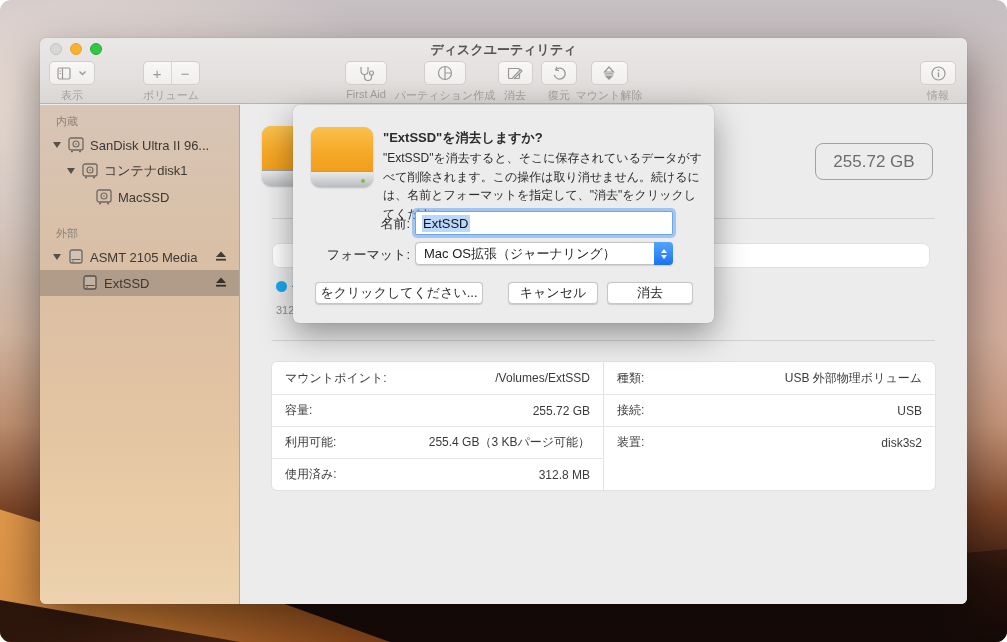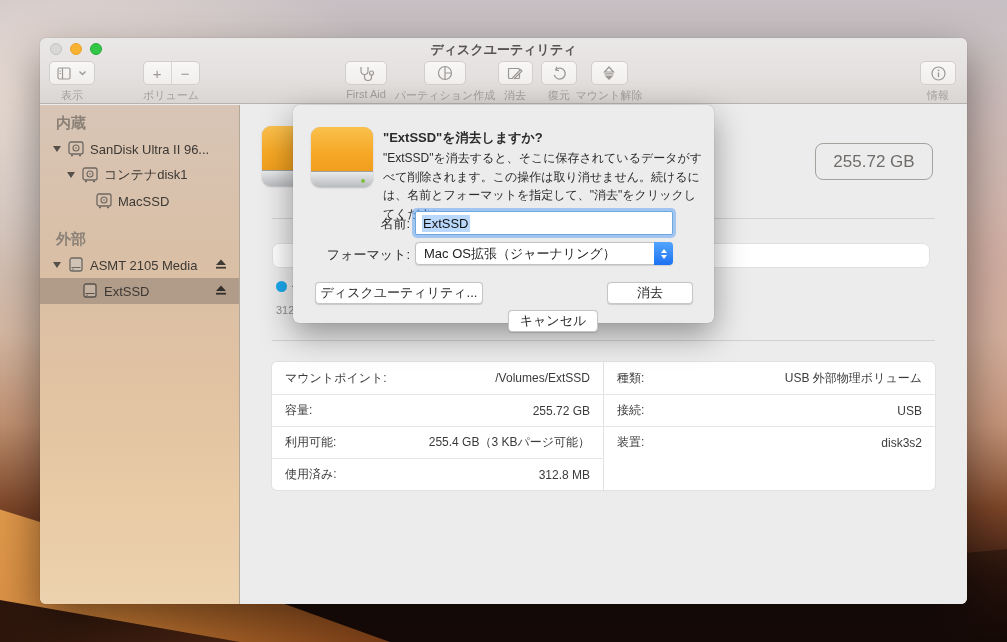--- a/index.html
+++ b/index.html
@@ -6,20 +6,21 @@
   html,body { width:1007px; height:642px; overflow:hidden; }
   body { font-family:"Liberation Sans","DejaVu Sans",sans-serif; }
 
   
   .desktop {
     position:relative; width:1007px; height:642px; overflow:hidden;
     background:
       radial-gradient(ellipse 520px 300px at 6% 15%, rgba(240,226,216,.85), rgba(240,226,216,0) 62%),
       radial-gradient(ellipse 620px 360px at 101% 42%, rgba(212,162,150,.55), rgba(212,162,150,0) 66%),
       linear-gradient(180deg,#c6bfc3 0%,#cfc2bc 32%,#d4b7a2 52%,#c09071 66%,#7c4528 79%,#331810 90%,#1a0c08 100%);
+    border-radius: 11px;
   }
   .dune-dark {
     position:absolute; left:0; bottom:0; width:100%; height:150px;
     background:linear-gradient(180deg,#46231466,#160a07);
     clip-path:polygon(0 42%, 28% 58%, 52% 28%, 78% 52%, 100% 38%, 100% 100%, 0 100%);
   }
   .dune-orange {
     position:absolute; left:0; bottom:0; width:390px; height:170px;
     background:linear-gradient(115deg,#e39c4e 0%,#c77a33 42%,#7e3f17 100%);
     clip-path:polygon(0 22%, 42% 52%, 100% 100%, 0 100%);
@@ -66,21 +67,21 @@
   .seg .cell { width:28px; height:22px; display:flex; align-items:center; justify-content:center; font-size:15px; color:#9b9794; }
   .seg .cell + .cell { border-left:1px solid #d8d4d2; }
 
   
   .sidebar {
     position:absolute; left:0; top:67px; width:200px; bottom:0;
     background:linear-gradient(180deg,#d8c5b6 0%,#d9bfa6 30%,#e2c3a2 58%,#e9cba6 80%,#ecd2ae 100%);
     border-right:1px solid #b3a797;
     padding-top:5px;
   }
-  .side-header { font-size:15px; font-weight:bold; color:#8b8176; padding:4px 0 3px 16px; }
+  .side-header { font-size:11px; font-weight:normal; color:#8b8176; padding:4px 0 3px 16px; }
   .srow { position:relative; height:26px; display:flex; align-items:center; font-size:13px; color:#3c3833; }
   .srow.selected { background:#b19c8a; }
   .disc {
     width:0; height:0; border-left:4.5px solid transparent; border-right:4.5px solid transparent;
     border-top:6px solid #56504a; position:absolute; top:10px;
   }
   .drive-glyph { position:absolute; top:5px; }
   .srow .lbl { position:absolute; white-space:nowrap; overflow:hidden; }
   .eject { position:absolute; right:12px; top:7px; }
   .side-gap { height:12px; }
@@ -421,19 +422,19 @@
 
       <div class="frm-label" style="left:0;top:141px;">フォーマット:</div>
       <div class="popup">
         <span class="ptext">Mac OS拡張（ジャーナリング）</span>
         <span class="stepper">
           <span class="chev-up"></span>
             <span class="chev-dn"></span>
         </span>
       </div>
 
-      <div class="dlg-btn" style="left:22px;width:168px;">ディスクユーティリティ...</div>
-      <div class="dlg-btn" style="left:215px;width:90px;margin-top:28px;">キャンセル</div>
+      <div class="dlg-btn" style="left:22px;width:168px;">をクリックしてください...</div>
+      <div class="dlg-btn" style="left:215px;width:90px;">キャンセル</div>
       <div class="dlg-btn" style="left:314px;width:86px;">消去</div>
     </div>
 
   </div>
 </div>
 
 </body></html>

